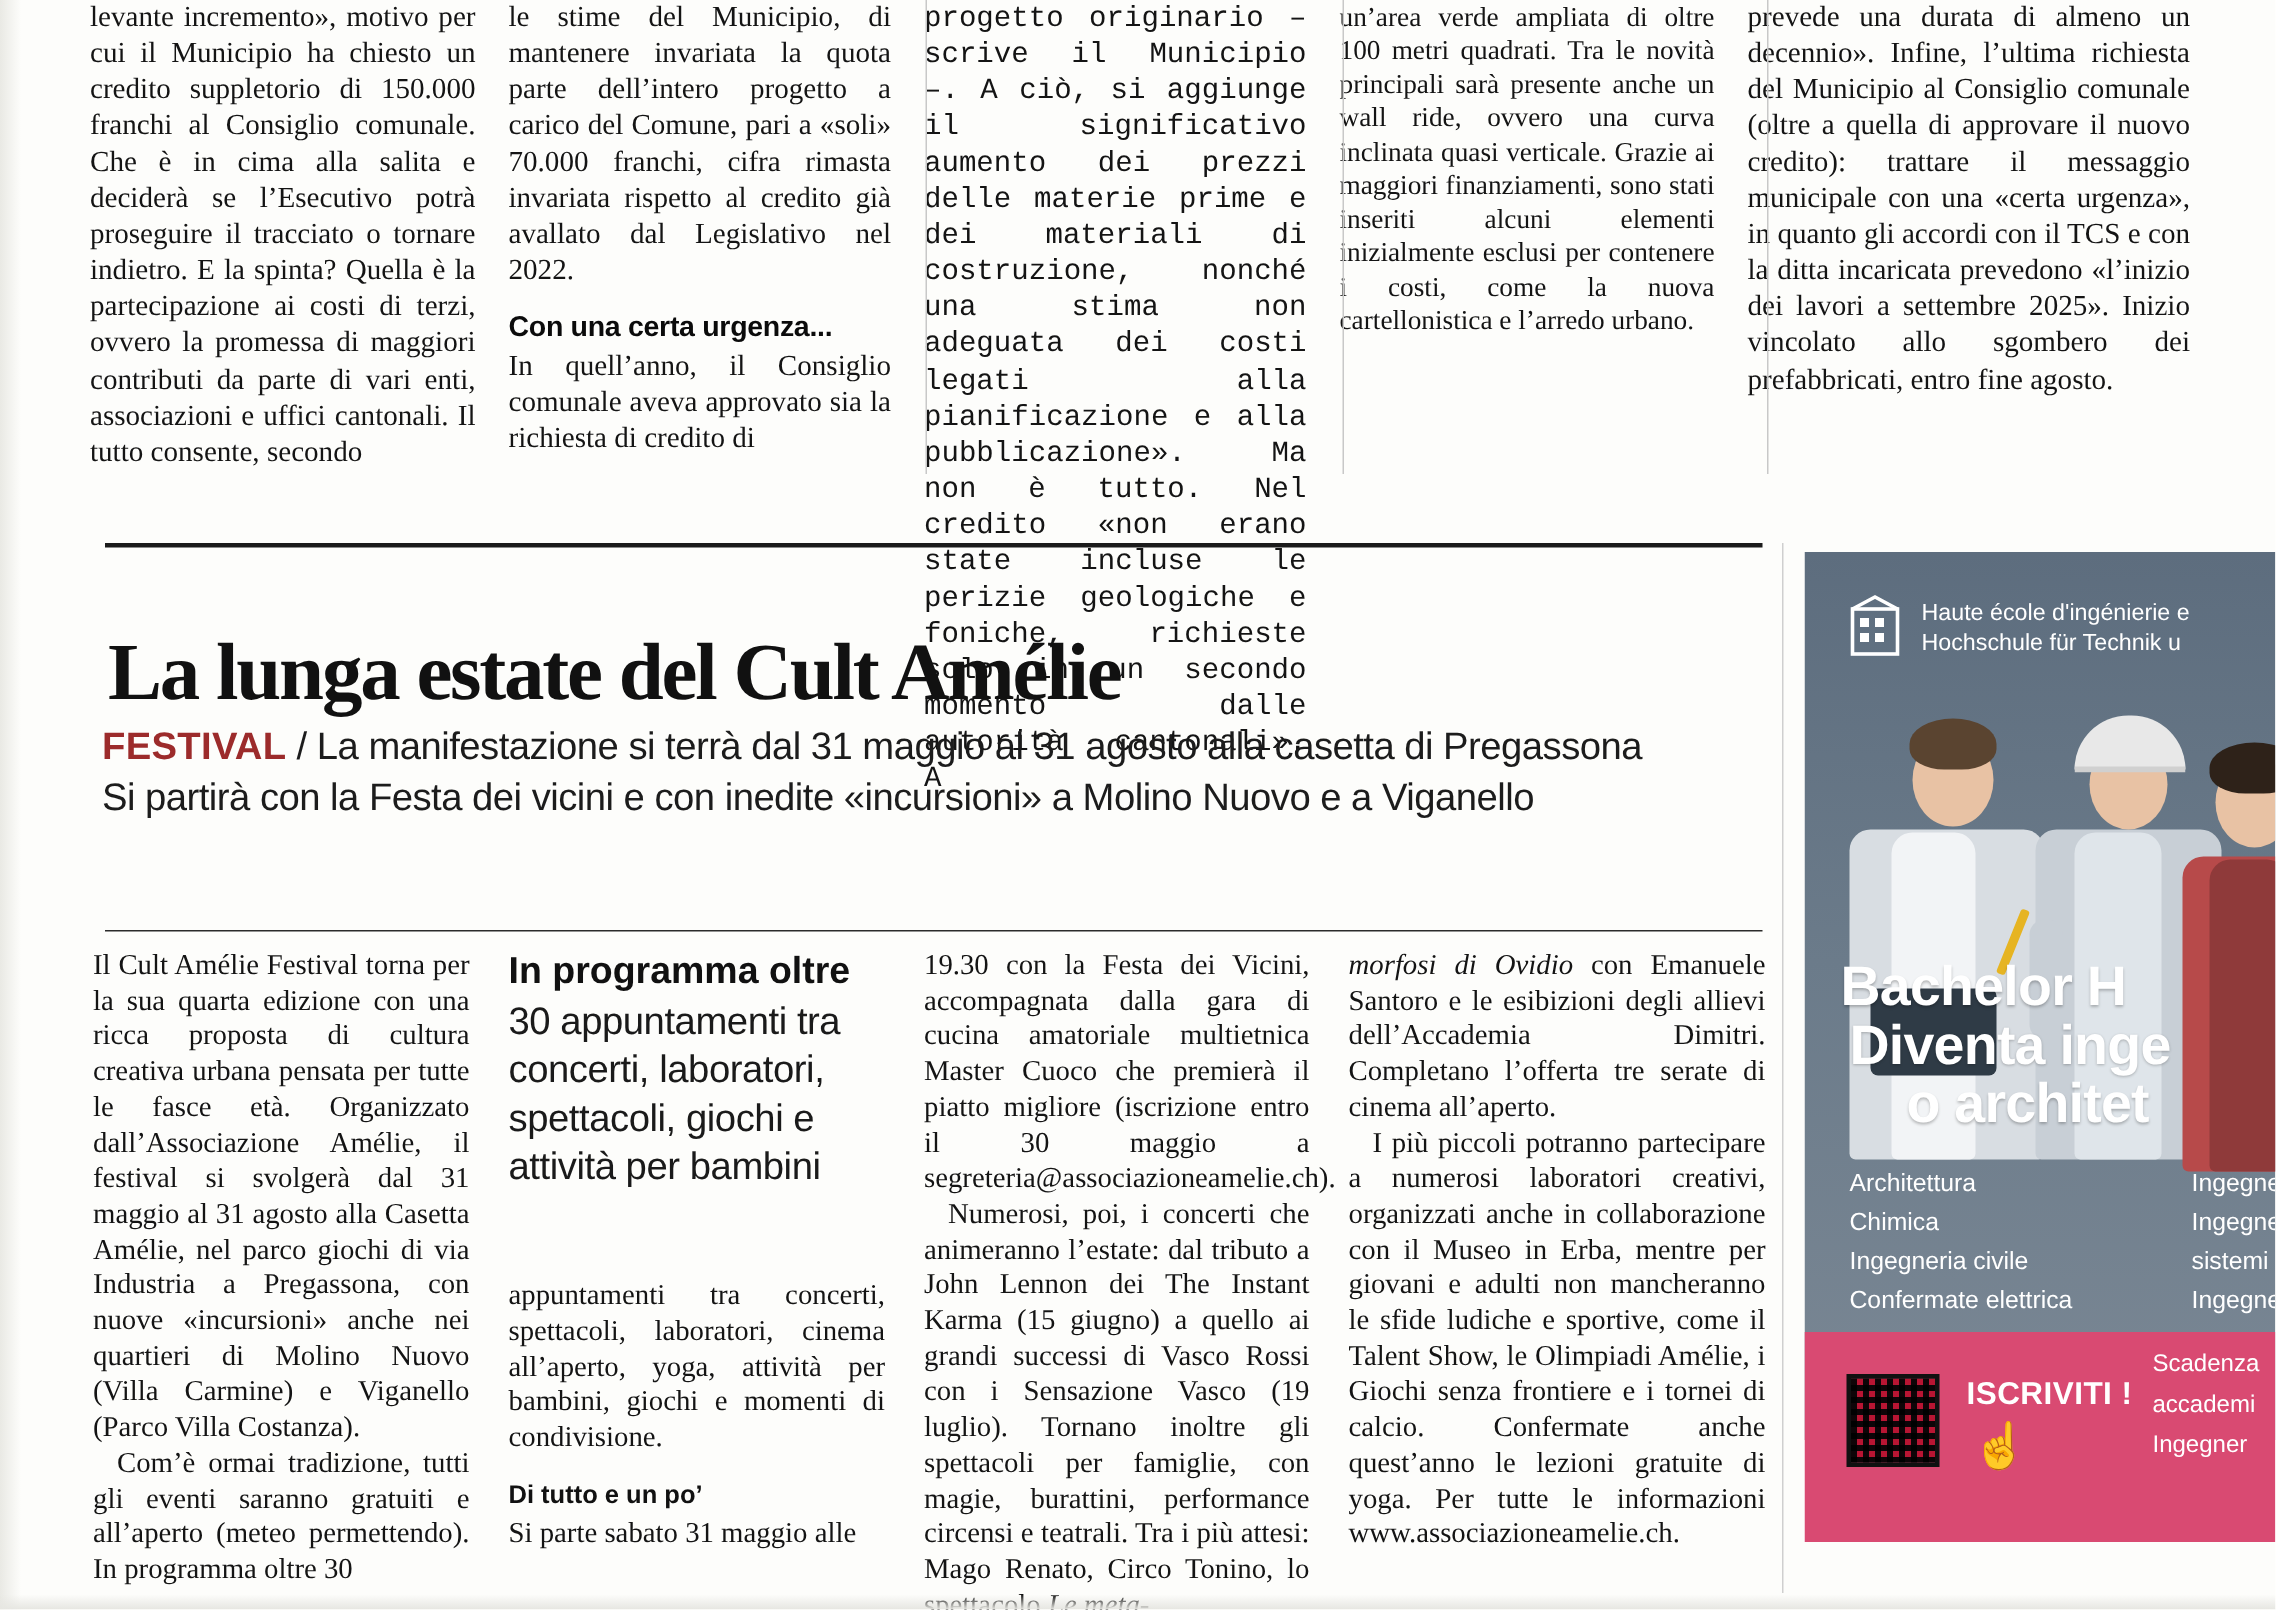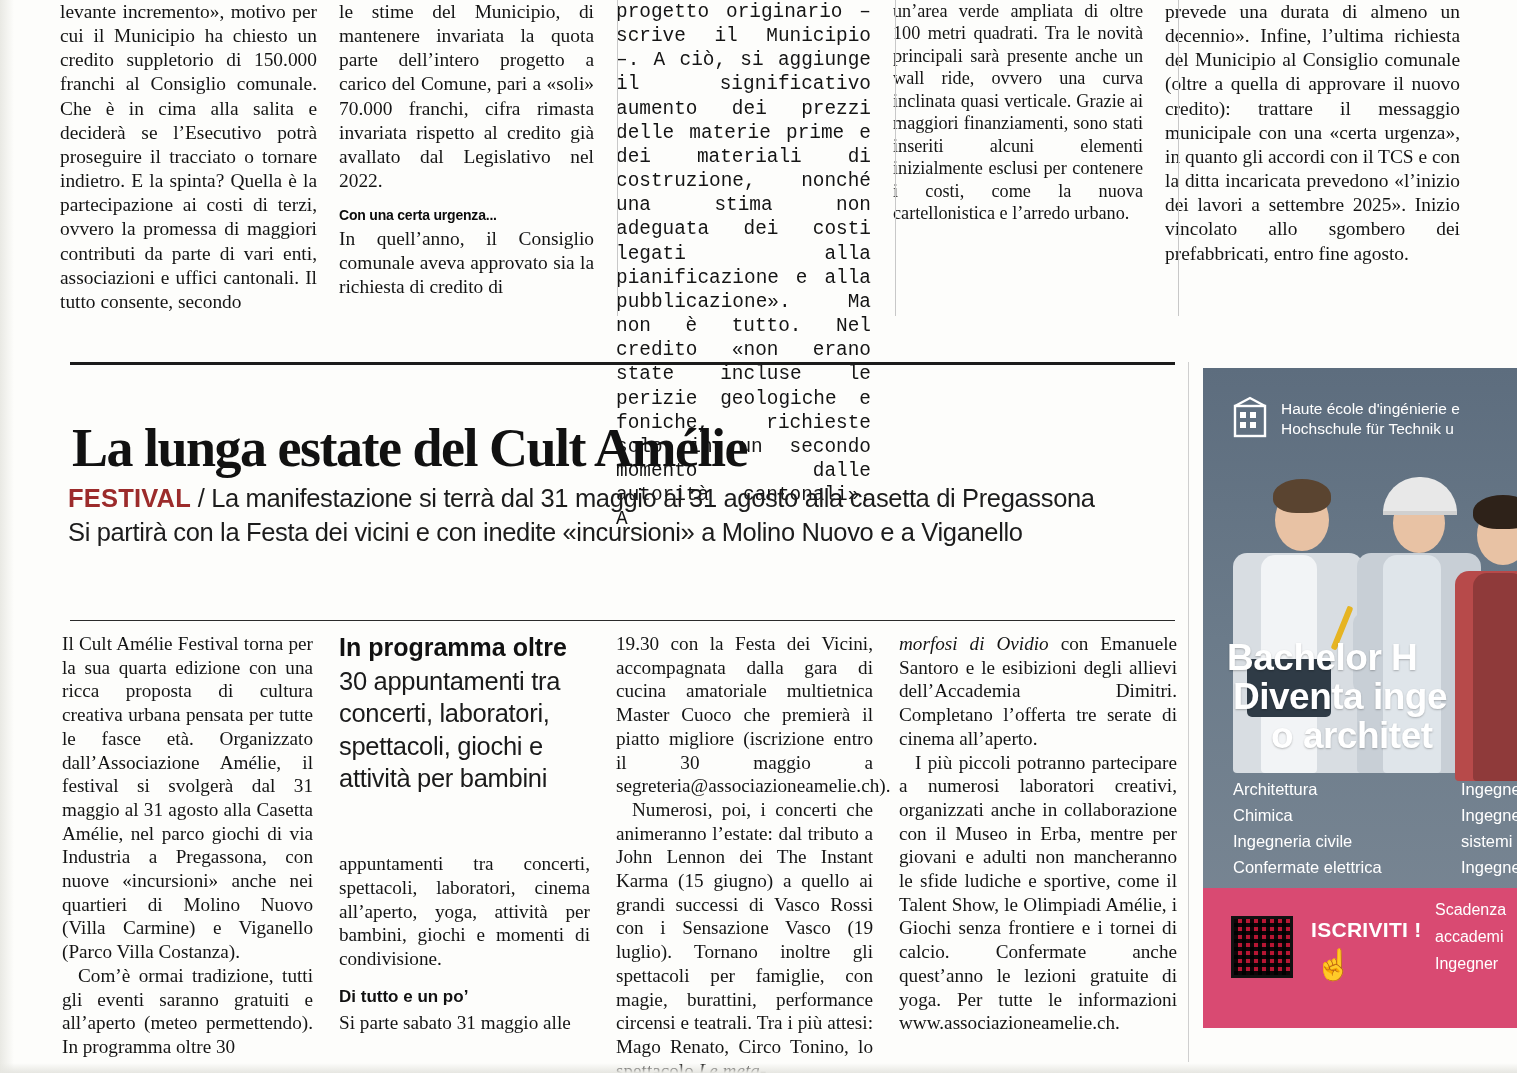--- a/index.html
+++ b/index.html
@@ -43,21 +43,21 @@
   }
   .top-col p { margin: 0 0 0 0; }
   .c1 { width: 279px; }
   .c2 { width: 277px; }
   .c3 { width: 277px; font-family: Liberation Mono, monospace; }
   .c4 { width: 272px; font-size: 18.2px; line-height: 1.235; }
   .c5 { width: 295px; padding-right: 0; }
   .subhead {
     font-family: "Liberation Sans", sans-serif;
     font-weight: bold;
-    font-size: 14px;
+    font-size: 19px;
     color: #0b0b0b;
     margin: 14px 0 2px 0;
     letter-spacing: -0.2px;
   }
   .vrule {
     position: absolute;
     top: 0;
     width: 1px;
     background: #c8c8c8;
   }

